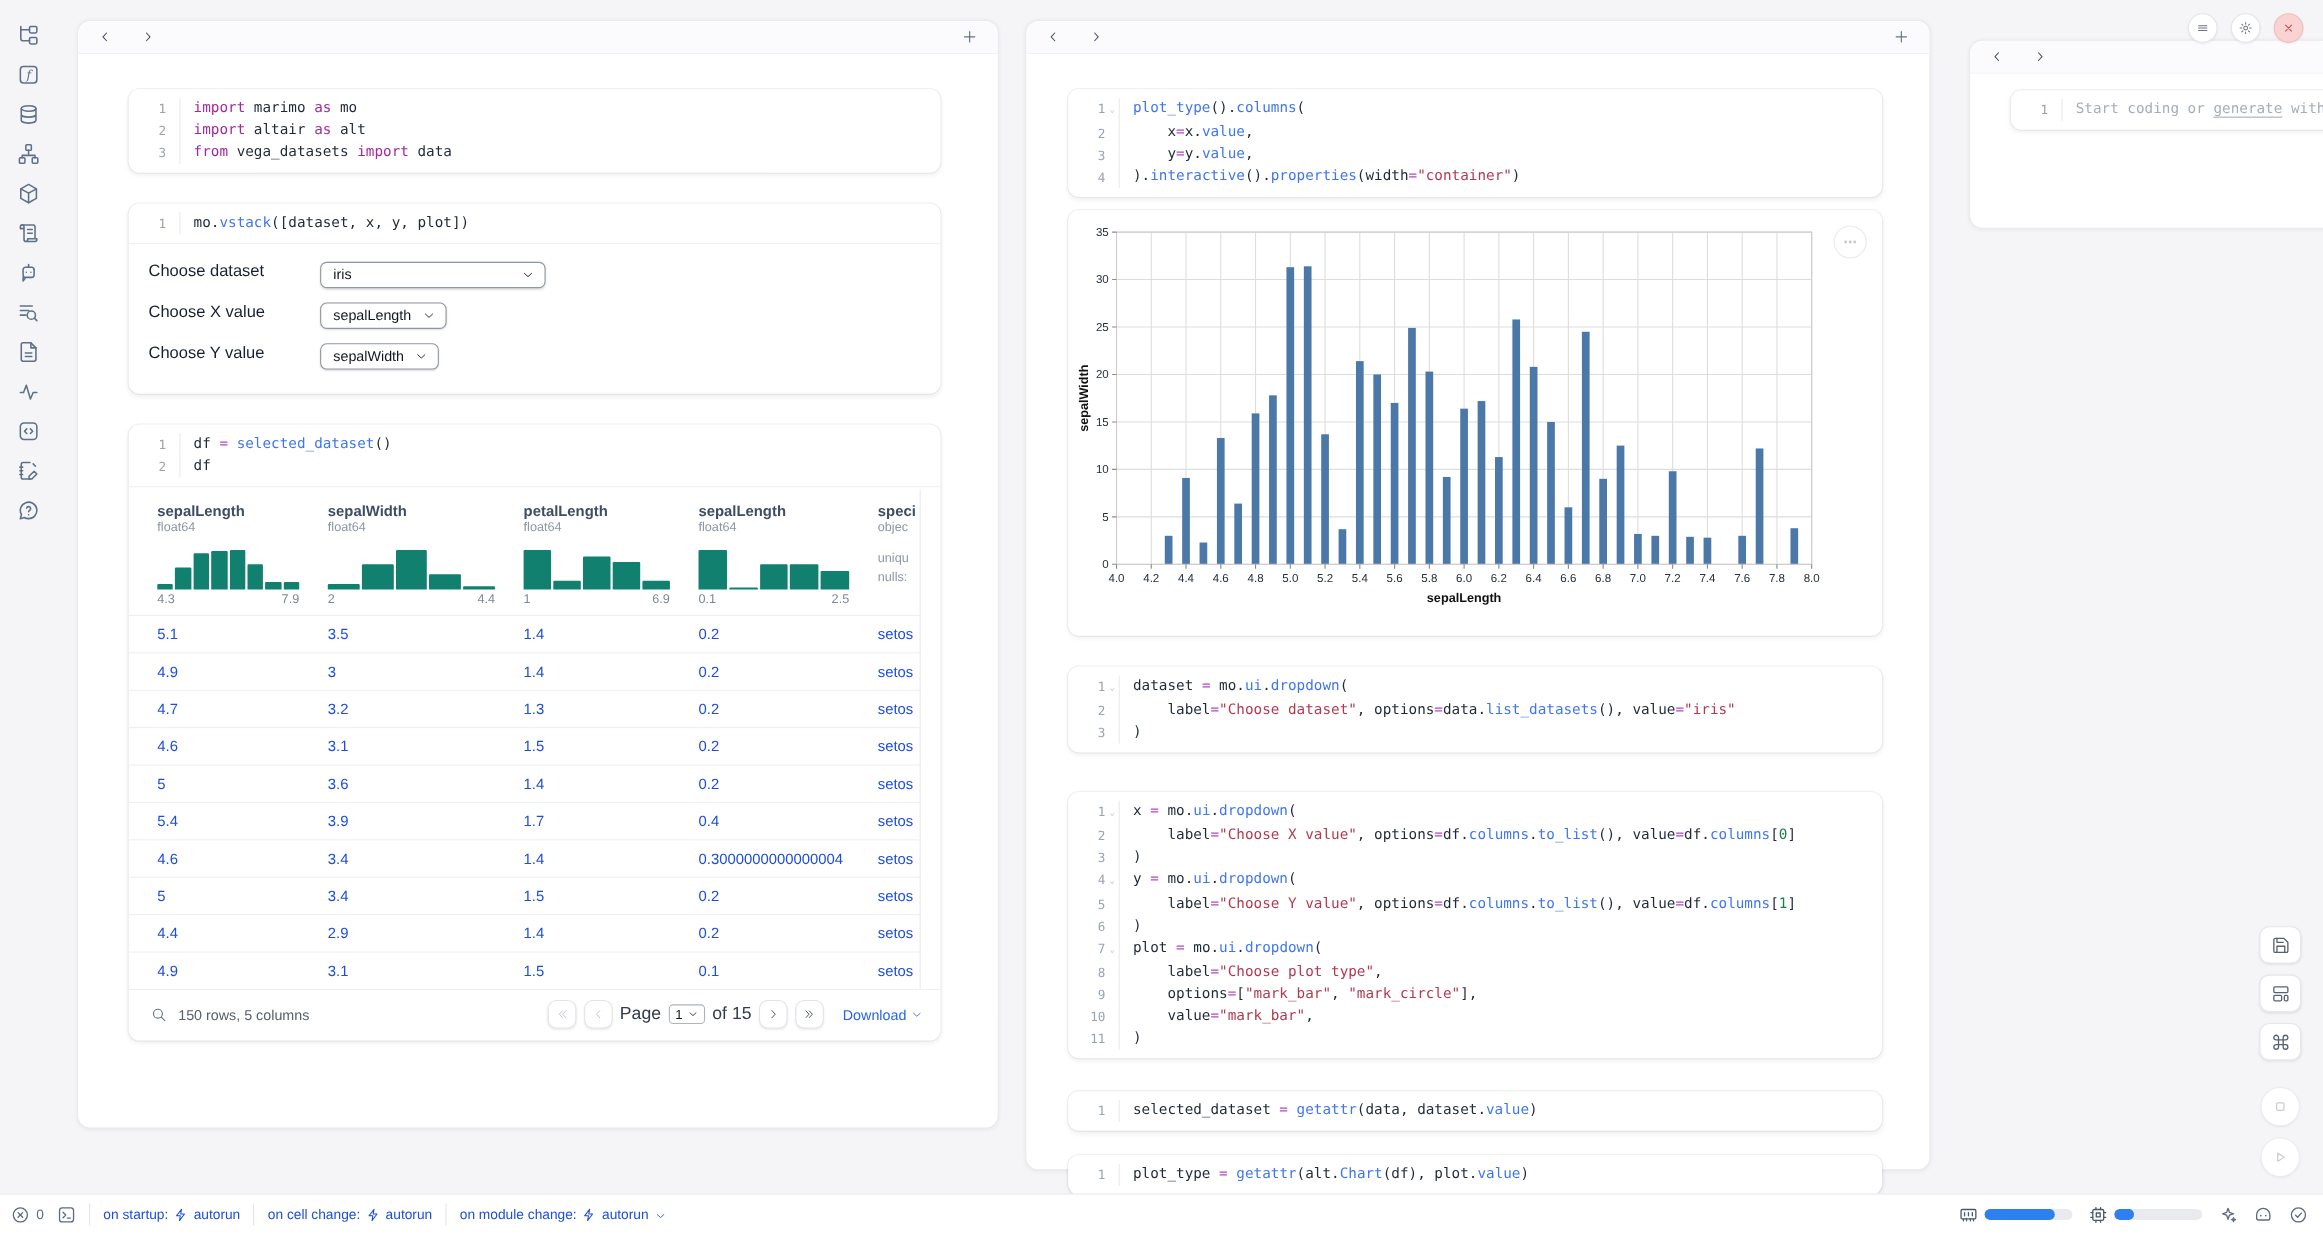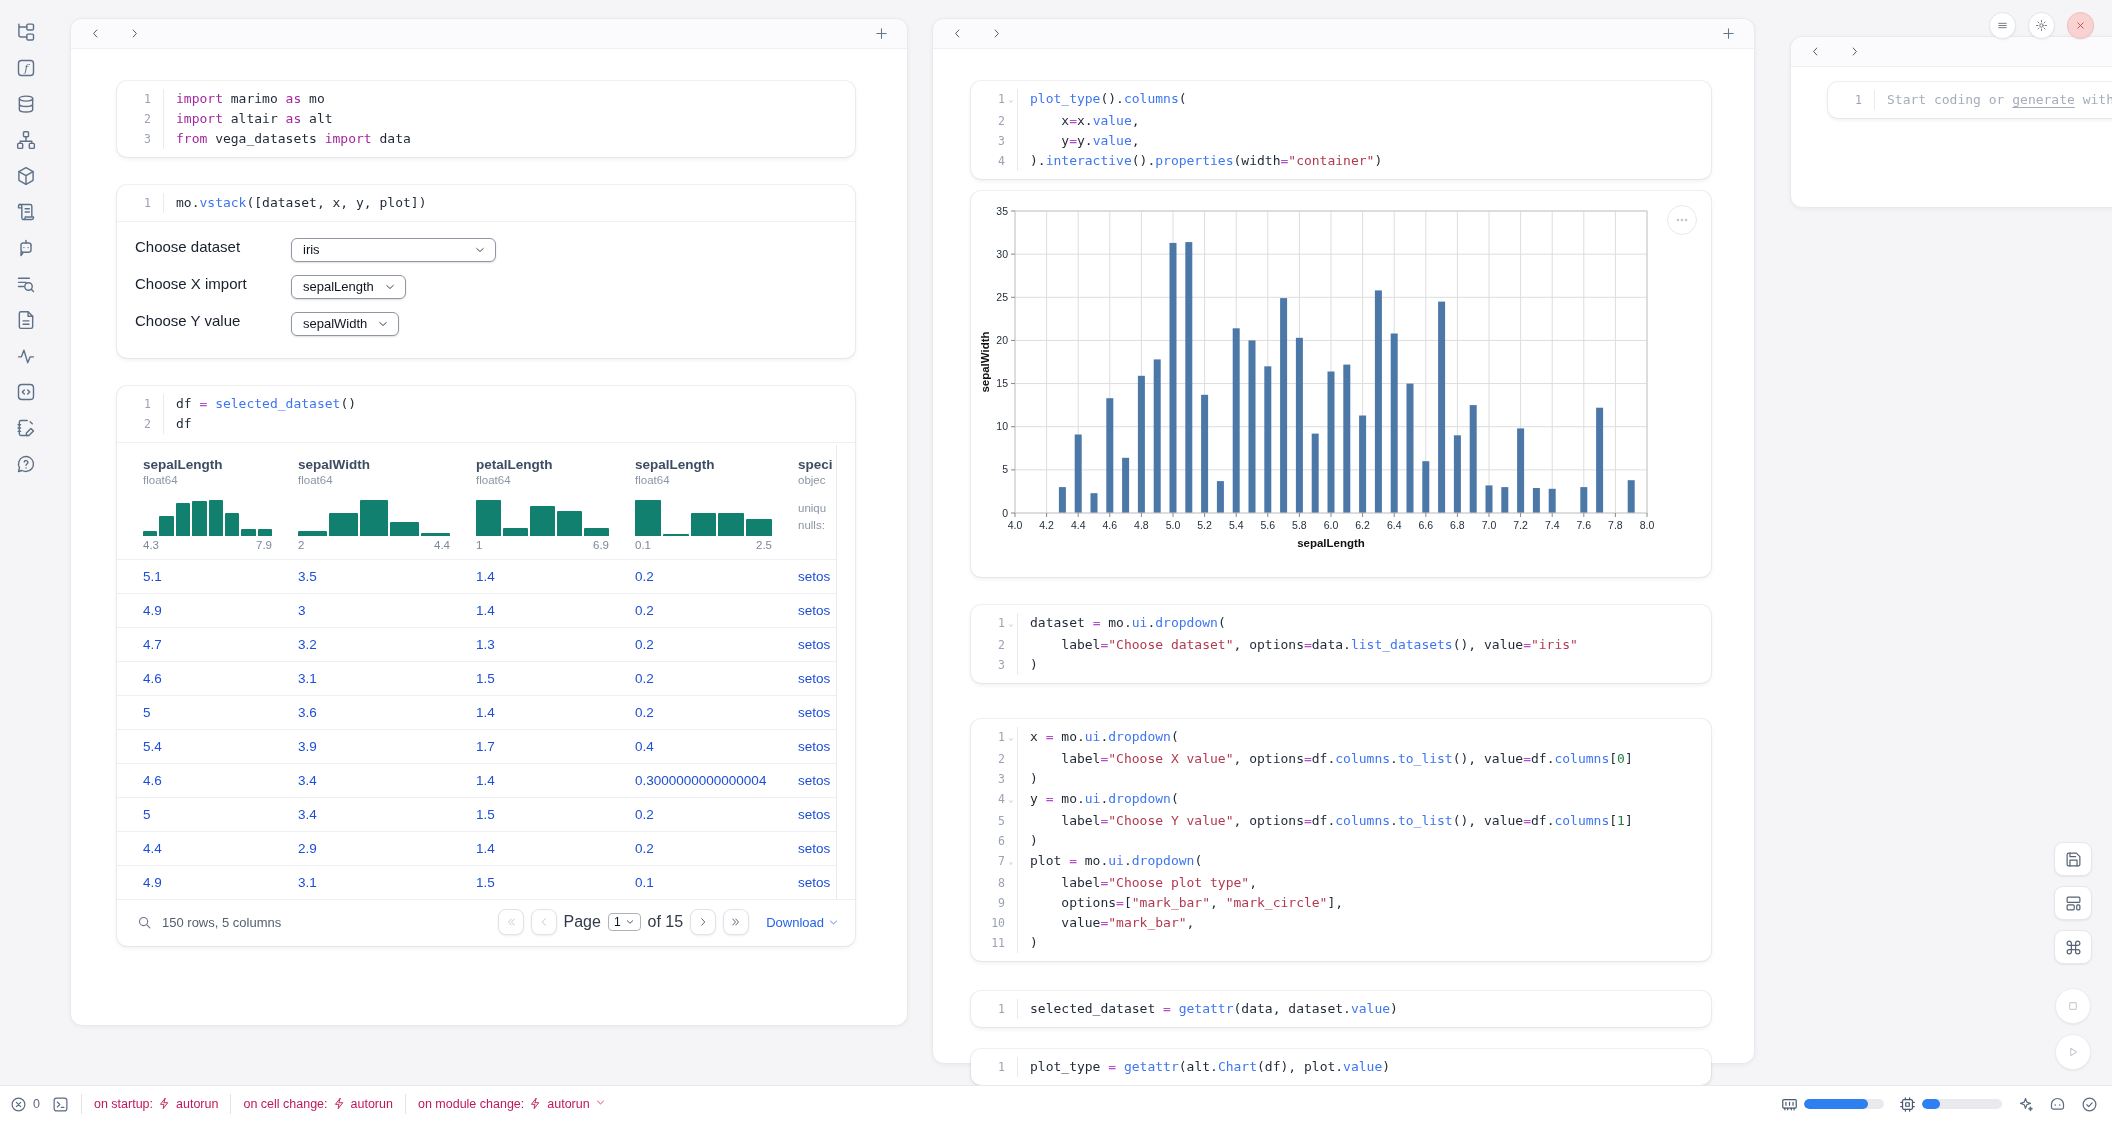--- a/index.html
+++ b/index.html
@@ -90,21 +90,21 @@
   .sq-btn { width:38px; height:34px; border-radius:9px; background:#fff; border:1px solid #e5e7ec; box-shadow:0 1px 2px rgba(0,0,0,.07); color:#566273; font-size:17px; display:flex; align-items:center; justify-content:center; cursor:pointer; }
   .run-btn { width:36px; height:36px; border-radius:50%; background:#fff; border:1px solid #ececf0; box-shadow:0 1px 2px rgba(0,0,0,.06); color:#c9cdd4; font-size:16px; display:flex; align-items:center; justify-content:center; cursor:pointer; }
   .run-btn.first { margin-top:14px; }
 
   
   .statusbar { position:absolute; left:0; bottom:0; width:2112px; height:37px; background:#fff; border-top:1px solid #e7e8ec; display:flex; align-items:center; padding:0 14px 0 10px; color:#5d6b7e; }
   .sb-left { display:flex; align-items:center; gap:12px; }
   .sb-item { display:flex; align-items:center; gap:6px; font-size:12.5px; cursor:pointer; }
   .sb-item .ic { font-size:17px; color:#5b6b80; }
   .sb-sep { width:1px; height:20px; background:#e2e4e9; }
-  .sb-group { display:flex; align-items:flex-start; gap:5px; font-size:12.5px; color:#be185d; cursor:pointer; }
+  .sb-group { display:flex; align-items:flex-end; gap:5px; font-size:12.5px; color:#1d4ed8; cursor:pointer; }
   .sb-group .ic-zap { font-size:13px; }
   .sb-group .ic-chev { font-size:11px; }
   .sb-right { margin-left:auto; display:flex; align-items:center; gap:15px; }
   .gauge-wrap { display:flex; align-items:center; gap:6px; }
   .gauge-wrap .ic { font-size:17px; color:#4a586d; }
   .gauge { width:80px; height:10px; border-radius:5px; background:#e8eaee; overflow:hidden; }
   .gauge .fill { height:100%; border-radius:5px; background:#2e7ff0; }
   .sb-right > .ic { font-size:17px; color:#5b6b80; cursor:pointer; }
 </style>
 </head>
@@ -266,21 +266,21 @@
             <span class="select wide">
               <span>iris</span>
               <i class="ic">
                 <svg viewBox="0 0 24 24" fill="none" stroke="currentColor" stroke-width="1.7" stroke-linecap="round" stroke-linejoin="round">
                   <path d="m5.5 9 6.5 6 6.5-6"></path>
                 </svg>
               </i>
             </span>
           </div>
           <div class="frow">
-            <span class="flabel">Choose X import</span>
+            <span class="flabel">Choose X value</span>
             <span class="select">
               <span>sepalLength</span>
               <i class="ic">
                 <svg viewBox="0 0 24 24" fill="none" stroke="currentColor" stroke-width="1.7" stroke-linecap="round" stroke-linejoin="round">
                   <path d="m5.5 9 6.5 6 6.5-6"></path>
                 </svg>
               </i>
             </span>
           </div>
           <div class="frow">

